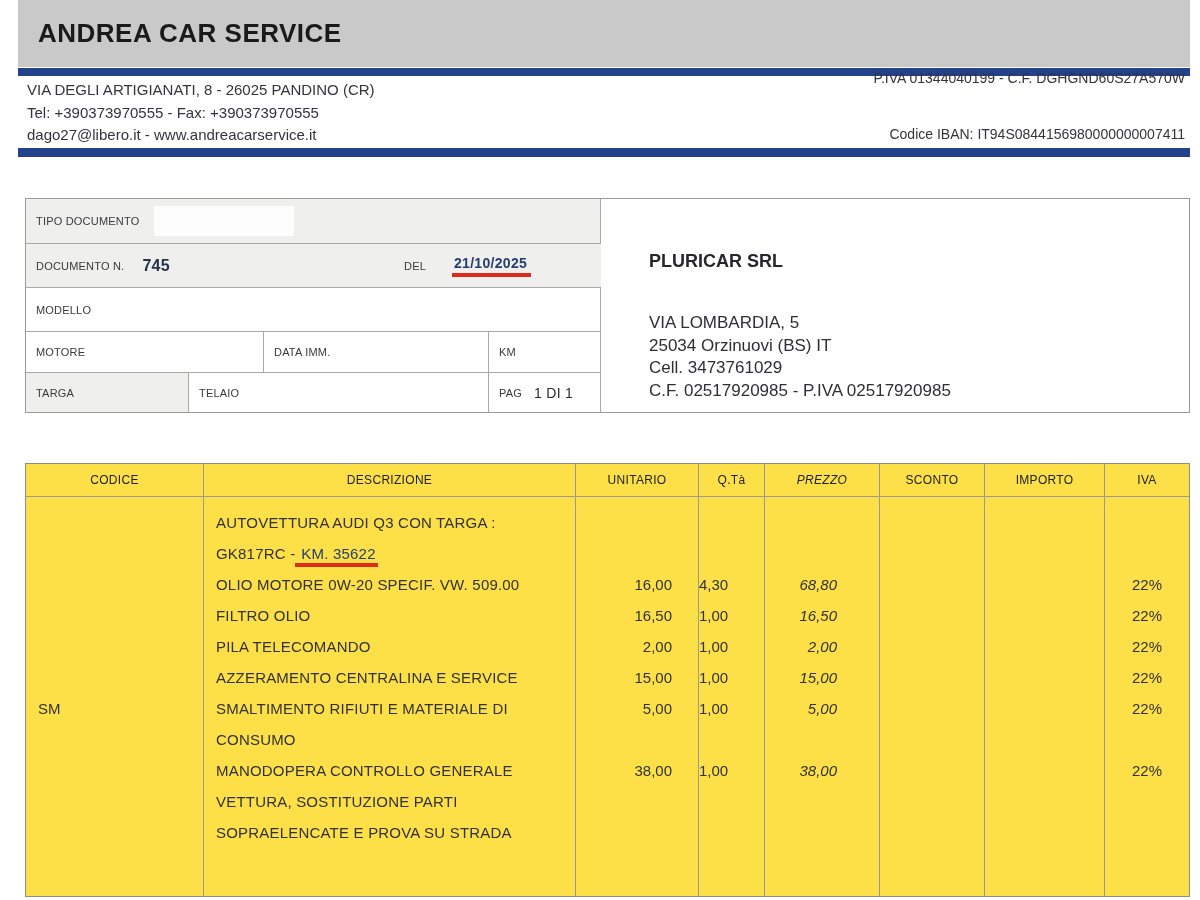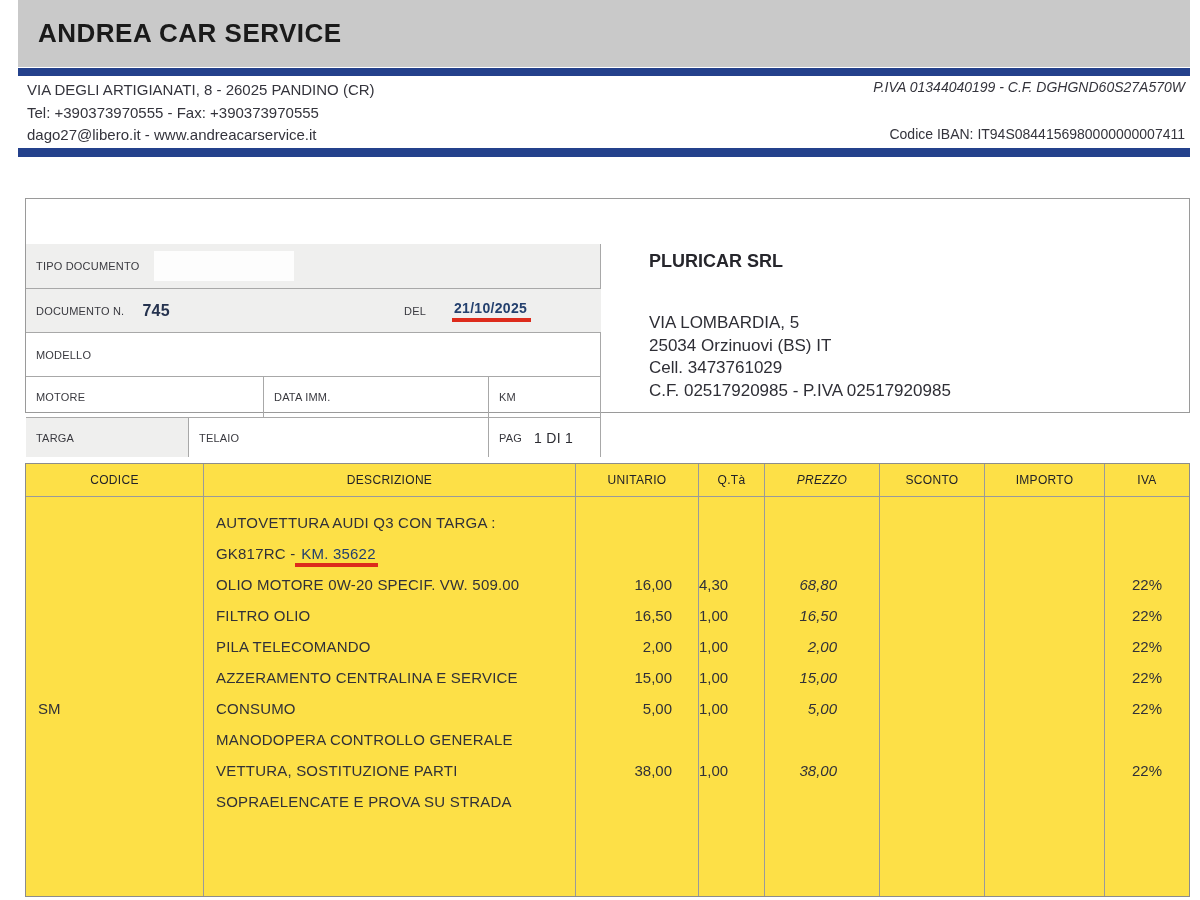--- a/index.html
+++ b/index.html
@@ -10,28 +10,28 @@
   
   .header-bar { position:absolute; left:18px; top:0; width:1172px; height:67px;
     background:#c9c9c9; display:flex; align-items:center; }
   .company-name { font-size:26px; font-weight:bold; letter-spacing:.5px; color:#1a1a1a; padding-left:20px; }
   .blue-line { position:absolute; left:18px; width:1172px; background:#24418c; }
   .blue-line.l1 { top:68px; height:8px; }
   .blue-line.l2 { top:148px; height:9px; }
 
   .contact-left { position:absolute; left:27px; top:79px; font-size:15px; line-height:22.5px; color:#34343c; }
   .fiscal-right, .iban-right { position:absolute; right:15px; text-align:right; font-size:14px; color:#34343c; }
-  .fiscal-right { top:79px;font-style:italic; }
+  .fiscal-right { top:70px; }
   .iban-right { top:126px; }
 
   
   .doc-table { position:absolute; left:25px; top:198px; width:1165px; height:215px;
     border:1px solid #9a9a9a; background:#fff; }
   .dcell { position:absolute; border-right:1px solid #a8a8a8; display:flex; align-items:center;
-    font-size:11px; color:#39393f; letter-spacing:.2px; padding-left:10px;margin-top:45px; }
+    font-size:11px; color:#39393f; letter-spacing:.2px; padding-left:10px; }
   .dcell.bb { border-bottom:1px solid #a8a8a8; }
   .dcell.gray { background:#efefee; }
   .dval { font-size:16px; font-weight:bold; color:#26334f; margin-left:18px; letter-spacing:.3px; }
   .dval.date { color:#24406e; font-size:14px; margin-left:10px;
     border-bottom:4px solid #dd2b1c; padding:0 4px 2px 2px; }
   .dval.pag { font-weight:normal; font-size:14px; color:#2b2b31; margin-left:12px; }
   .tipo-field { position:absolute; left:128px; top:7px; width:140px; height:30px; background:#fdfdfd; }
 
   .customer-cell { position:absolute; left:575px; top:0; width:588px; height:213px; background:#fff; }
   .customer-name { position:absolute; left:48px; top:52px; font-size:18px; font-weight:bold; color:#26262c; }
@@ -148,20 +148,21 @@
 
     <div class="col col-desc">
       <div class="th">DESCRIZIONE</div>
       <div class="cbody">
         <div class="ln">AUTOVETTURA AUDI Q3 CON TARGA :</div>
         <div class="ln"><span>GK817RC -</span><span class="red-underline">KM. 35622</span></div>
         <div class="ln">OLIO MOTORE 0W-20 SPECIF. VW. 509.00</div>
         <div class="ln">FILTRO OLIO</div>
         <div class="ln">PILA TELECOMANDO</div>
         <div class="ln">AZZERAMENTO CENTRALINA E SERVICE</div>
+        <div class="ln">SMALTIMENTO RIFIUTI E MATERIALE DI</div>
         <div class="ln">CONSUMO</div>
         <div class="ln">MANODOPERA CONTROLLO GENERALE</div>
         <div class="ln">VETTURA, SOSTITUZIONE PARTI</div>
         <div class="ln">SOPRAELENCATE E PROVA SU STRADA</div>
       </div>
     </div>
 
     <div class="col col-unit">
       <div class="th">UNITARIO</div>
       <div class="cbody">

